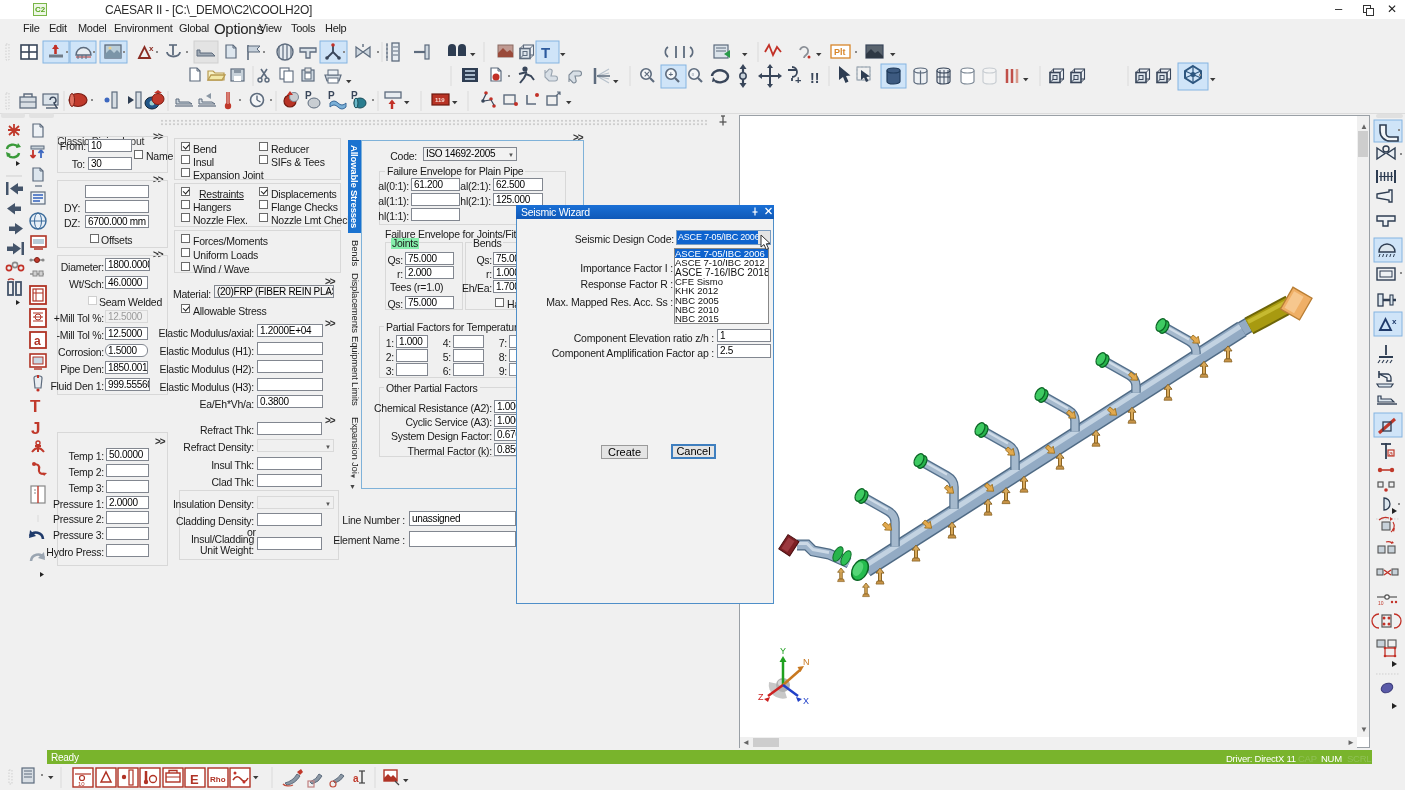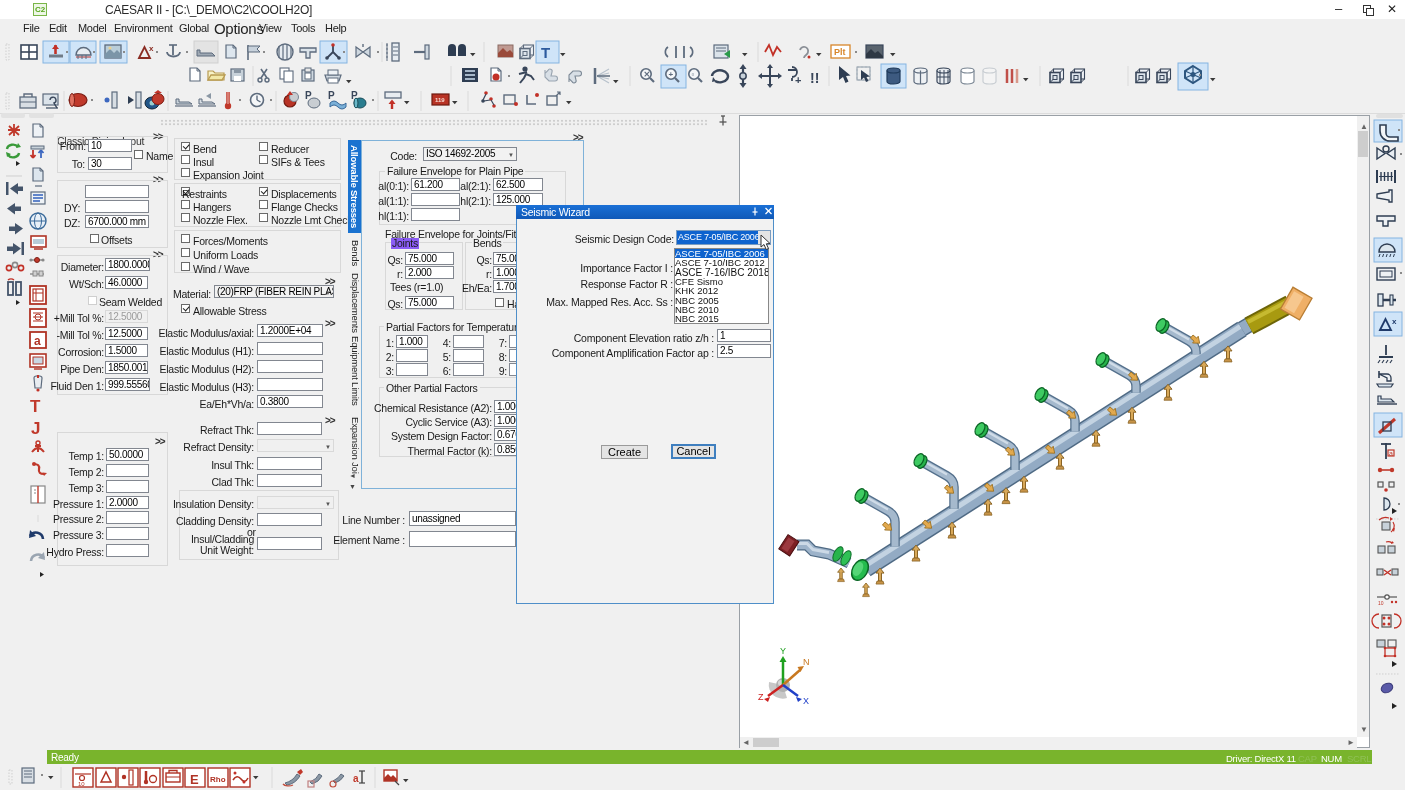--- a/index.html
+++ b/index.html
@@ -82,21 +82,21 @@
     <div class="inp" style="left:105px;top:258px;width:45px;height:13px;line-height:11px;">1800.0000</div>
     <div class="rlbl" style="right:1301px;top:279px;">Wt/Sch:</div>
     <div class="inp" style="left:105px;top:276px;width:43px;height:13px;line-height:11px;">46.0000</div>
     <div class="cb" style="left:88px;top:296px;border-color:#cfcfcf;"></div>
     <div class="lbl" style="left:99px;top:297px;">Seam Welded</div>
     <div class="rlbl" style="right:1301px;top:313px;">+Mill Tol %:</div>
     <div class="inp dis" style="left:105px;top:310px;width:43px;height:13px;line-height:11px;">12.5000</div>
     <div class="rlbl" style="right:1301px;top:330px;">-Mill Tol %:</div>
     <div class="inp" style="left:105px;top:327px;width:43px;height:13px;line-height:11px;">12.5000</div>
     <div class="rlbl" style="right:1301px;top:347px;">Corrosion:</div>
-    <div class="inp" style="left:105px;top:344px;width:43px;height:13px;line-height:11px;">1.5000</div>
+    <div class="inp" style="left:105px;top:344px;width:43px;height:13px;line-height:11px;border-radius:6px;">1.5000</div>
     <div class="rlbl" style="right:1301px;top:364px;">Pipe Den:</div>
     <div class="inp" style="left:105px;top:361px;width:43px;height:13px;line-height:11px;">1850.0017″</div>
     <div class="rlbl" style="right:1301px;top:381px;">Fluid Den 1:</div>
     <div class="inp" style="left:105px;top:378px;width:45px;height:13px;line-height:11px;">999.55560</div>
     <div class="chev" style="left:155px;top:436px;">&gt;&gt;</div>
     <div class="gb" style="left:57px;top:432px;width:111px;height:134px;"></div>
     <div class="rlbl" style="right:1301px;top:451px;">Temp 1:</div>
     <div class="inp" style="left:106px;top:448px;width:43px;height:13px;line-height:11px;">50.0000</div>
     <div class="rlbl" style="right:1301px;top:467px;">Temp 2:</div>
     <div class="inp" style="left:106px;top:464px;width:43px;height:13px;line-height:11px;"></div>
@@ -116,21 +116,21 @@
     <div class="cb" style="left:259px;top:142px;"></div>
     <div class="lbl" style="left:271px;top:144px;">Reducer</div>
     <div class="cb" style="left:181px;top:155px;"></div>
     <div class="lbl" style="left:193px;top:157px;">Insul</div>
     <div class="cb" style="left:259px;top:155px;"></div>
     <div class="lbl" style="left:271px;top:157px;">SIFs &amp; Tees</div>
     <div class="cb" style="left:181px;top:168px;"></div>
     <div class="lbl" style="left:193px;top:170px;text-align:center;">Expansion Joint</div>
     <div class="gb" style="left:174px;top:183px;width:167px;height:44px;"></div>
     <div class="cb on" style="left:181px;top:187px;"></div>
-    <div class="lbl" style="left:182px;top:189px;">Restraints</div>
+    <div class="lbl" style="left:199px;top:189px;text-decoration:underline;">Restraints</div>
     <div class="cb on" style="left:259px;top:187px;"></div>
     <div class="lbl" style="left:271px;top:189px;">Displacements</div>
     <div class="cb" style="left:181px;top:200px;"></div>
     <div class="lbl" style="left:193px;top:202px;">Hangers</div>
     <div class="cb" style="left:259px;top:200px;"></div>
     <div class="lbl" style="left:271px;top:202px;">Flange Checks</div>
     <div class="cb" style="left:181px;top:213px;"></div>
     <div class="lbl" style="left:193px;top:215px;">Nozzle Flex.</div>
     <div class="cb" style="left:259px;top:213px;"></div>
     <div class="lbl" style="left:271px;top:215px;">Nozzle Lmt Check</div>
@@ -202,21 +202,21 @@
     <div class="rlbl" style="right:914px;top:181px;">al(2:1):</div>
     <div class="inp" style="left:493px;top:178px;width:50px;height:13px;line-height:11px;">62.500</div>
     <div class="rlbl" style="right:996px;top:196px;">al(1:1):</div>
     <div class="inp" style="left:411px;top:193px;width:49px;height:13px;line-height:11px;"></div>
     <div class="rlbl" style="right:914px;top:196px;">hl(2:1):</div>
     <div class="inp" style="left:493px;top:193px;width:50px;height:13px;line-height:11px;">125.000</div>
     <div class="rlbl" style="right:996px;top:211px;">hl(1:1):</div>
     <div class="inp" style="left:411px;top:208px;width:49px;height:13px;line-height:11px;"></div>
     <div class="lbl" style="left:385px;top:229px;">Failure Envelope for Joints/Fittings</div>
     <div class="gb" style="left:385px;top:242px;width:78px;height:68px;"></div>
-    <div class="lbl" style="left:391px;top:238px;background:#8b5cf6;padding:0 1px;">Joints</div>
+    <div class="lbl" style="left:391px;top:238px;background:#86efac;padding:0 1px;">Joints</div>
     <div class="rlbl" style="right:1002px;top:255px;">Qs:</div>
     <div class="inp" style="left:405px;top:252px;width:49px;height:13px;line-height:11px;">75.000</div>
     <div class="rlbl" style="right:1002px;top:269px;">r:</div>
     <div class="inp" style="left:405px;top:266px;width:49px;height:13px;line-height:11px;">2.000</div>
     <div class="lbl" style="left:390px;top:282px;">Tees (r=1.0)</div>
     <div class="rlbl" style="right:1002px;top:299px;">Qs:</div>
     <div class="inp" style="left:405px;top:296px;width:49px;height:13px;line-height:11px;">75.000</div>
     <div class="gb" style="left:465px;top:242px;width:101px;height:68px;"></div>
     <div class="lbl" style="left:472px;top:238px;background:#f0f0f0;padding:0 1px;">Bends</div>
     <div class="rlbl" style="right:913px;top:255px;">Qs:</div>

